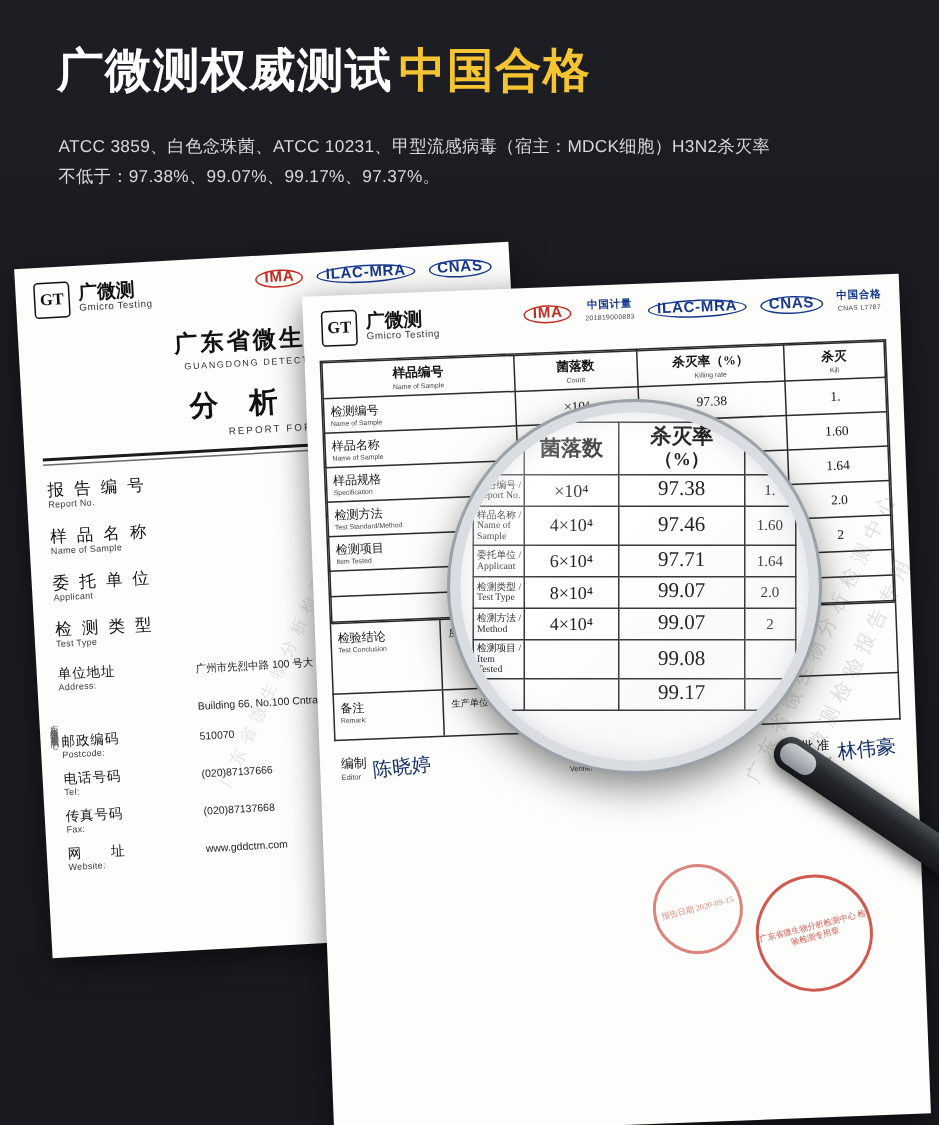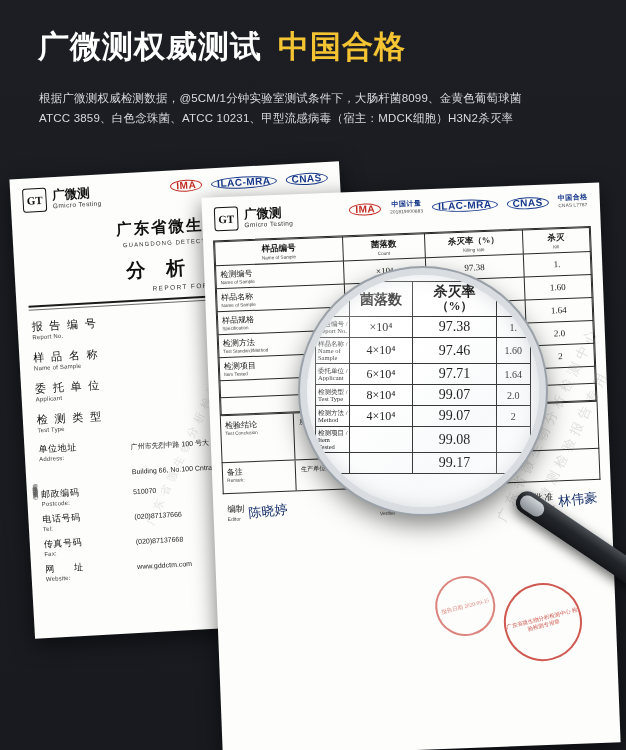--- a/index.html
+++ b/index.html
@@ -22,21 +22,21 @@
     overflow: hidden;
   }
 
   
   .headline {
     position: absolute;
     left: 38px;
     top: 26px;
     display: flex;
     align-items: baseline;
-    gap: 16px;
+    gap: 4px;
     white-space: nowrap;
   }
   .headline .h-main {
     font-size: 31px;
     font-weight: bold;
     letter-spacing: 1px;
     color: #ffffff;
   }
   .headline .h-accent {
     font-size: 31px;
@@ -423,22 +423,22 @@
 <body>
 
 <div class="page">
 
   <div class="headline">
     <span class="h-main">广微测权威测试</span>
     <span class="h-accent">中国合格</span>
   </div>
 
   <div class="subtext">
-    <div>根据广微测权威检测数据，@5CM/1分钟实验室测试条件下，大肠杆菌8099、金黄色葡萄球菌</div>
     <div>ATCC 3859、白色念珠菌、ATCC 10231、甲型流感病毒（宿主：MDCK细胞）H3N2杀灭率</div>
+    <div>不低于：97.38%、99.07%、99.17%、97.37%。</div>
   </div>
 
   <div class="stage">
 
     <div class="doc doc-back">
       <div class="doc-head">
         <div class="logo-row">
           <div class="logo-badge">GT</div>
           <div class="logo-text">
             <div class="logo-cn">广微测</div>

